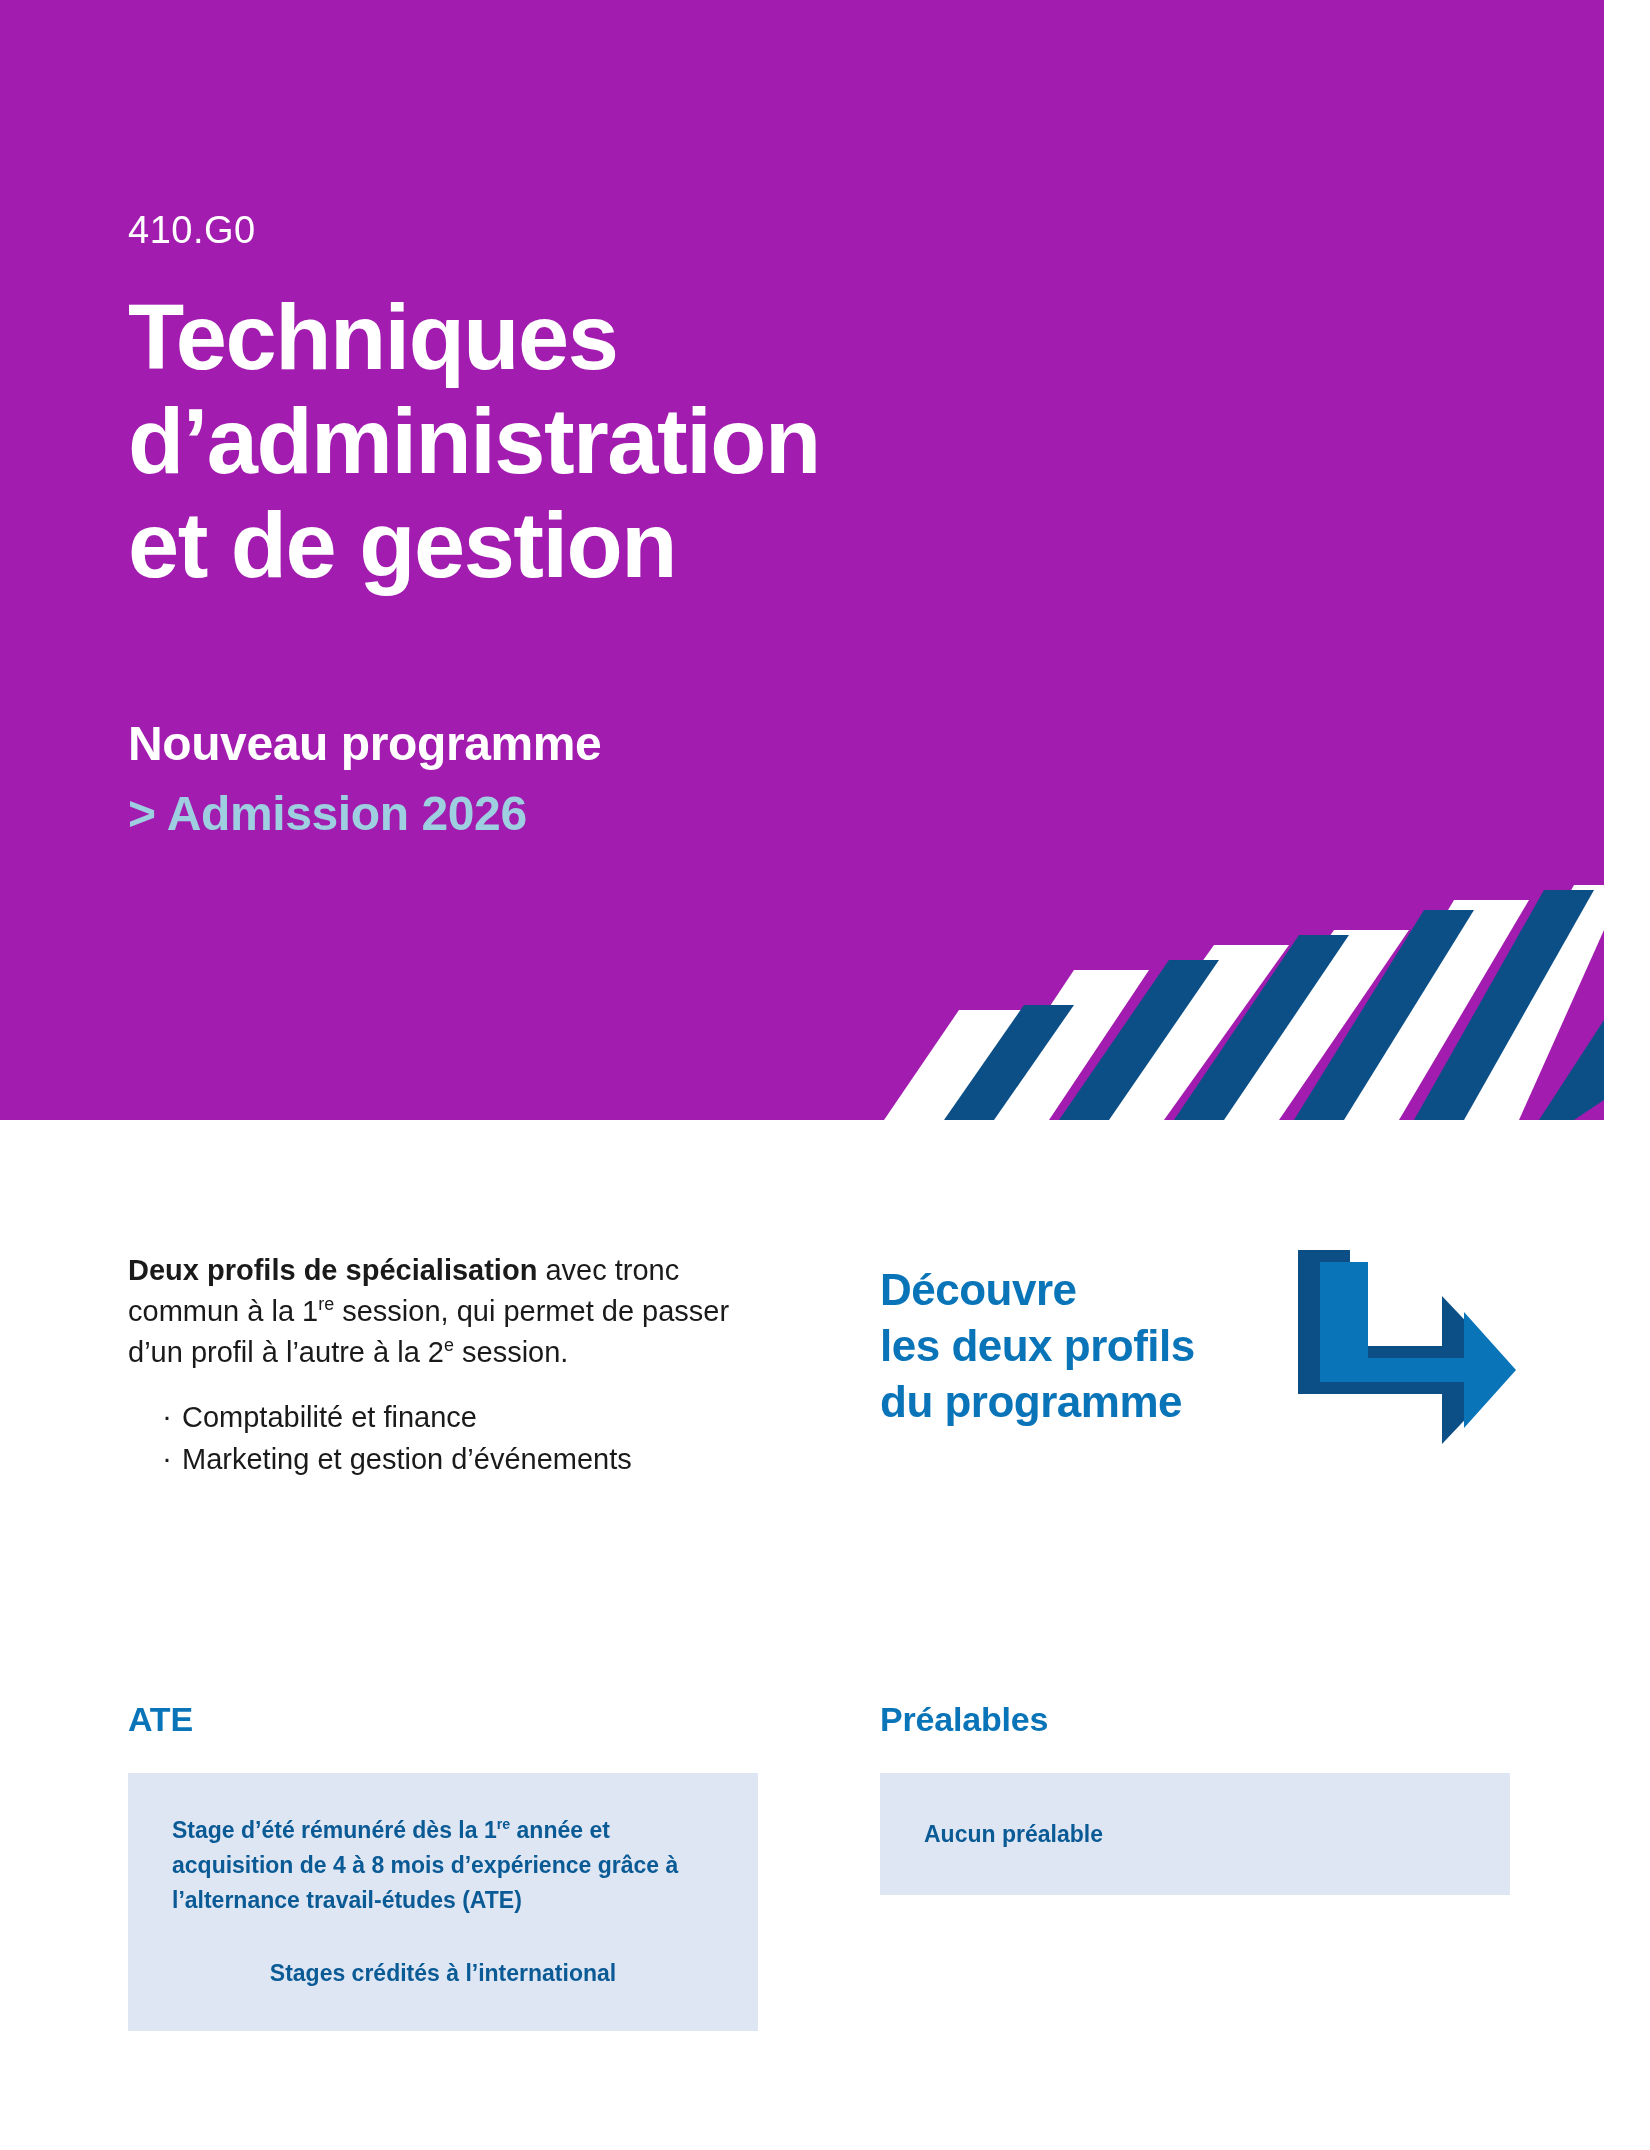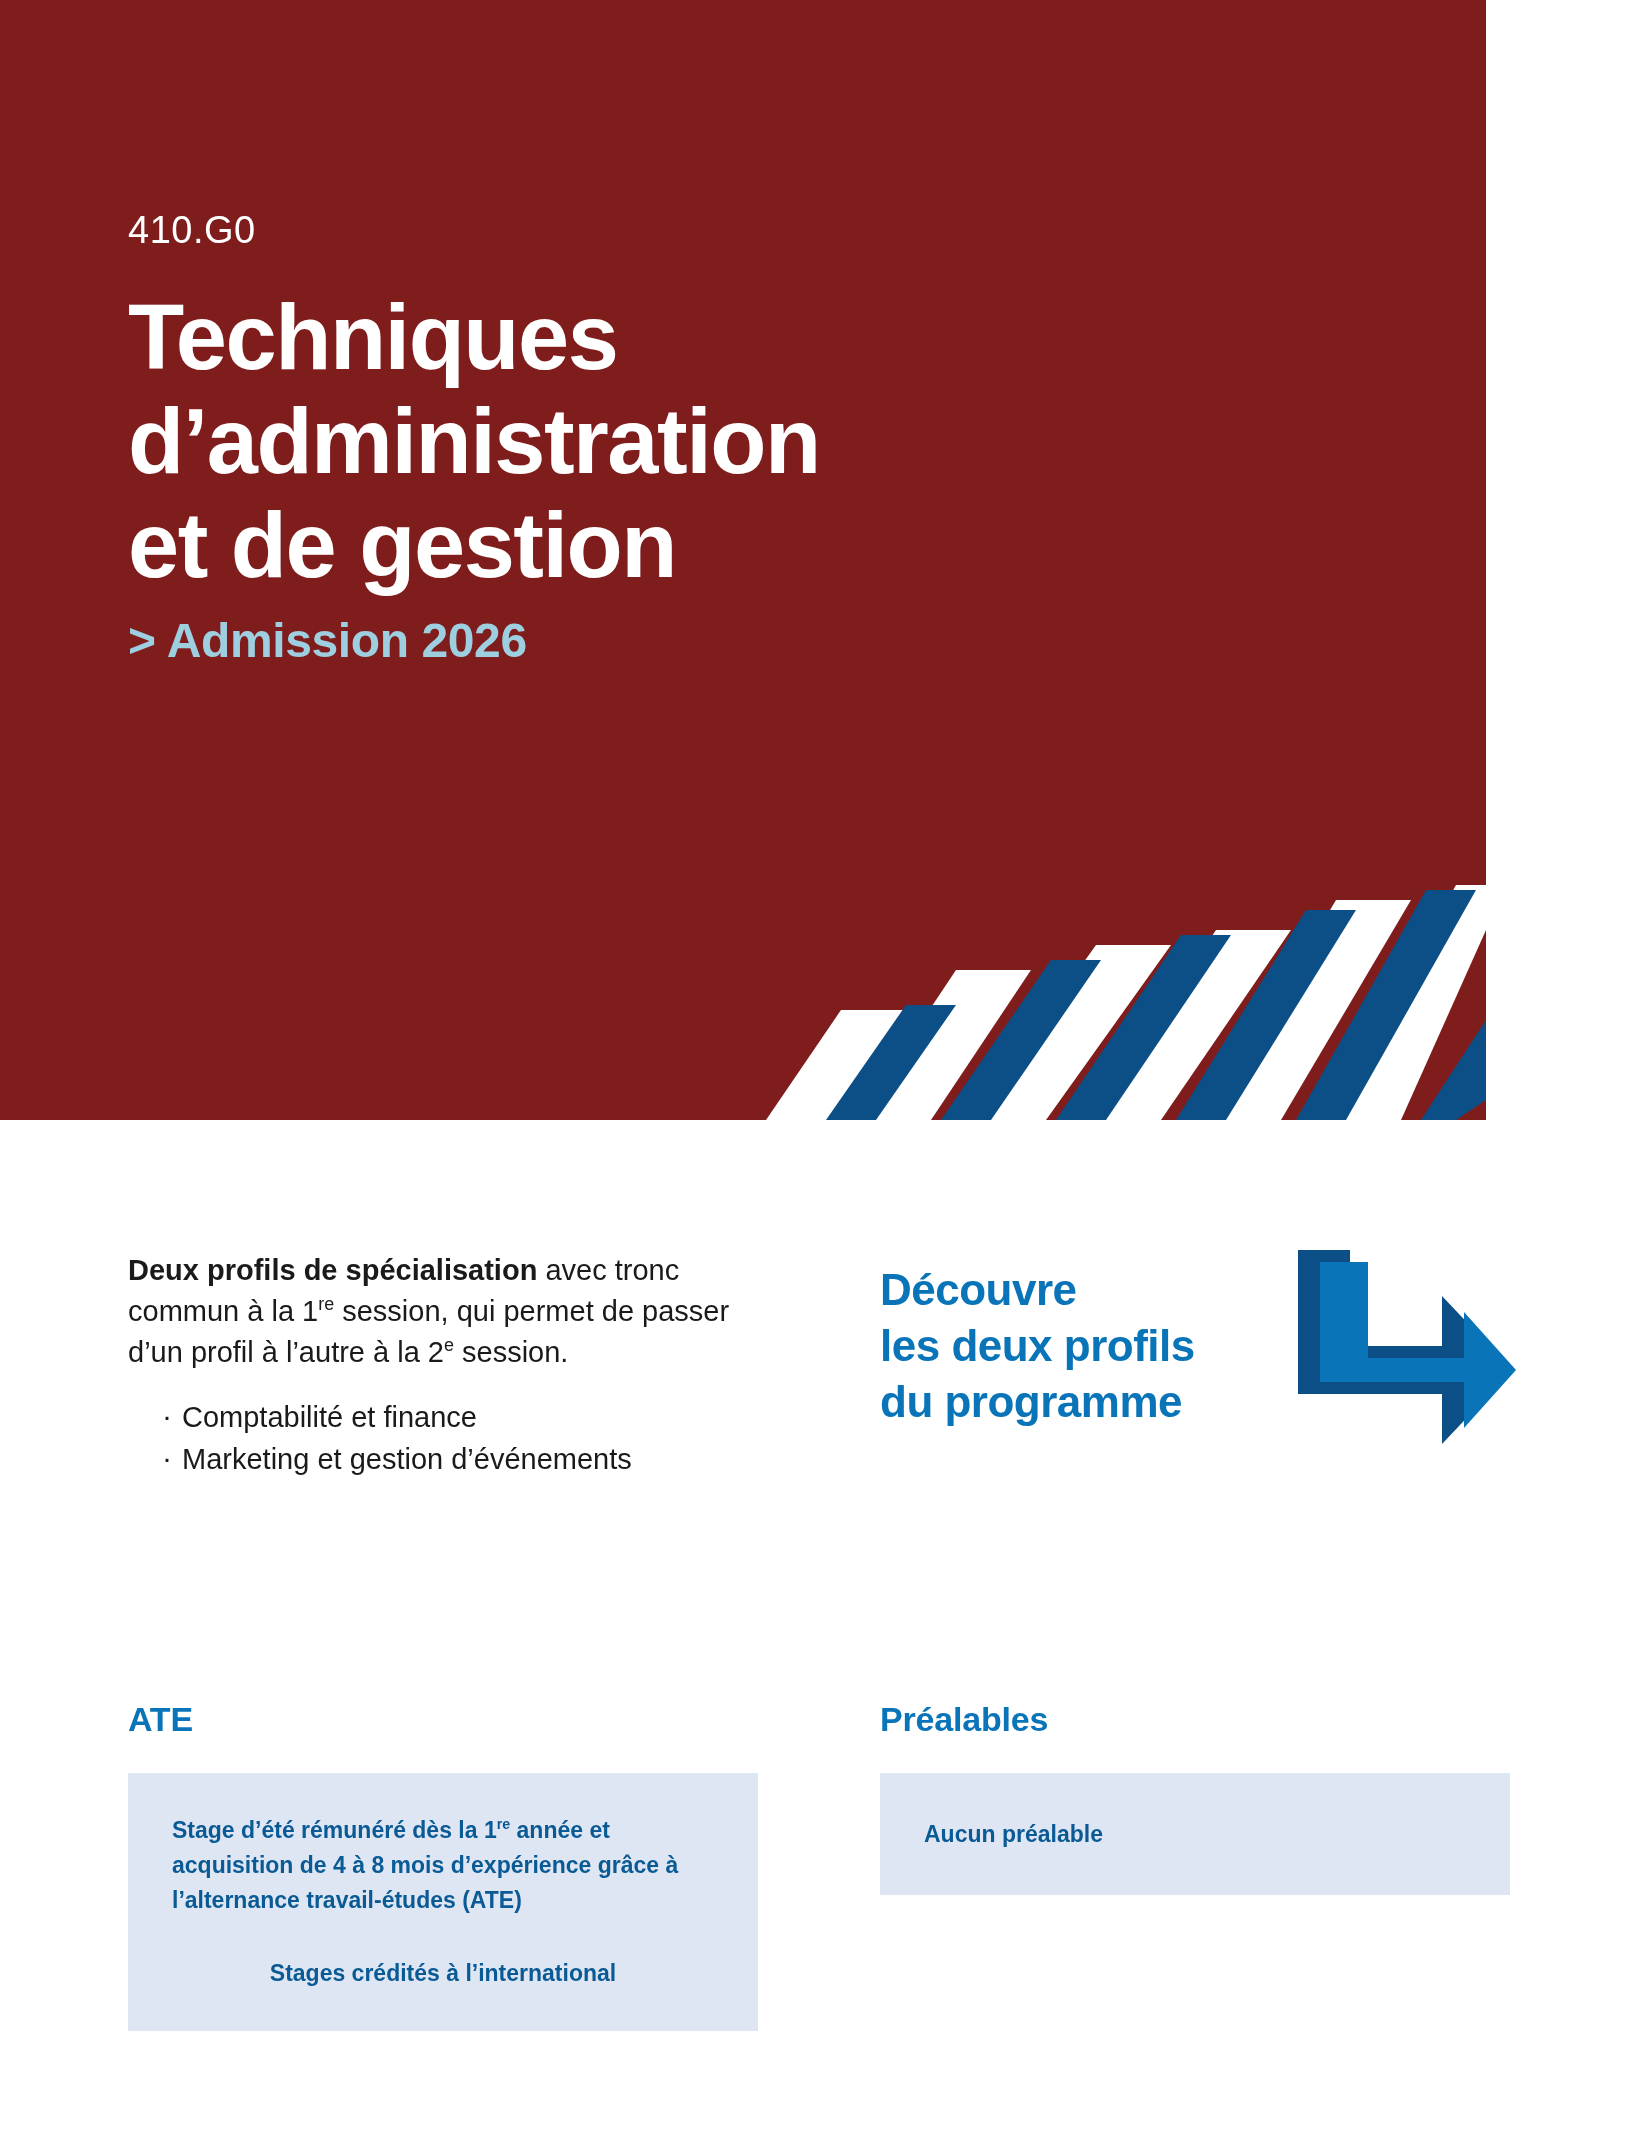--- a/index.html
+++ b/index.html
@@ -14,23 +14,23 @@
     color: #1a1a1a;
     position: relative;
     overflow: hidden;
   }
 
   
   .hero {
     position: absolute;
     left: 0;
     top: 0;
-    width: 1486px;
+    width: 1604px;
     height: 1120px;
-    background: #7f1d1d;
+    background: #a21caf;
     overflow: hidden;
   }
   .hero-inner {
     position: absolute;
     left: 128px;
     top: 210px;
     width: 1040px;
     z-index: 3;
   }
   .program-code {
@@ -220,20 +220,21 @@
     </g>
   </svg>
 
   <div class="hero-inner">
     <div class="program-code">410.G0</div>
     <h1 class="program-title">
       <span>Techniques</span><br>
       <span>d’administration</span><br>
       <span>et de gestion</span>
     </h1>
+    <div class="program-subtitle">Nouveau programme</div>
     <div class="program-admission">&gt; Admission 2026</div>
   </div>
 </div>
 
 <div class="content">
 
   <div class="profiles">
     <p><span class="strong">Deux profils de spécialisation</span><span> avec tronc commun à la 1</span><sup>re</sup><span> session, qui permet de passer d’un profil à l’autre à la 2</span><sup>e</sup><span> session.</span></p>
     <ul>
       <li>Comptabilité et finance</li>

